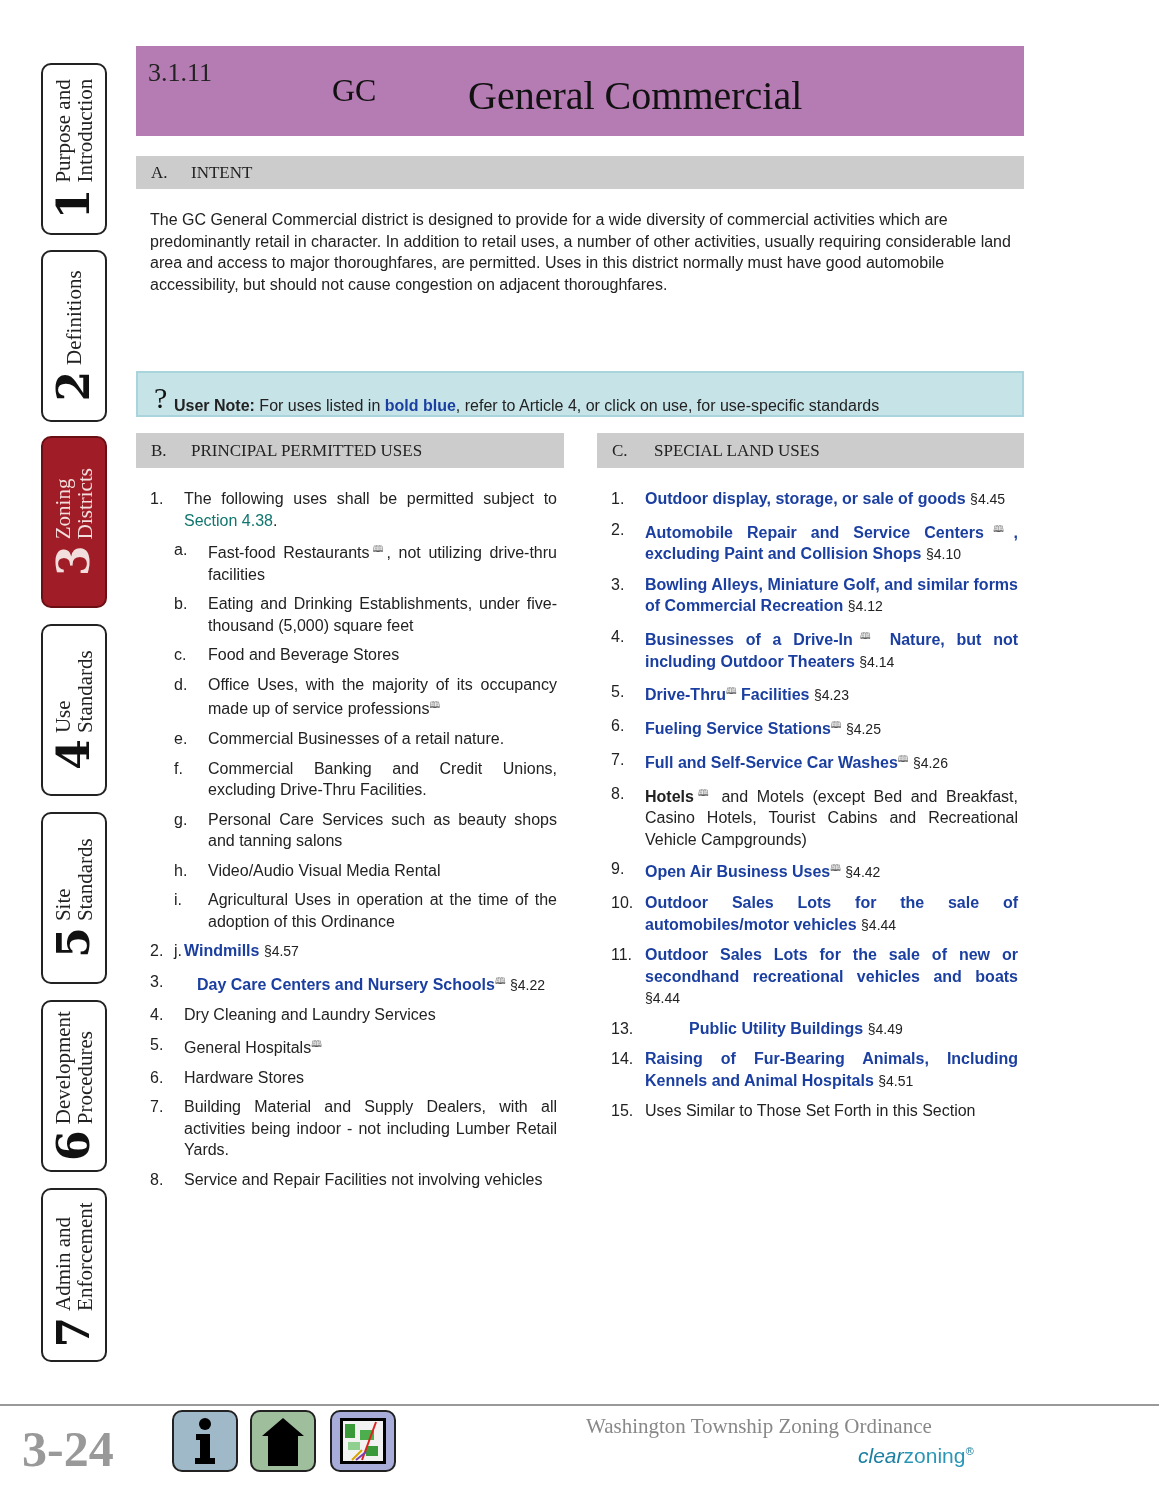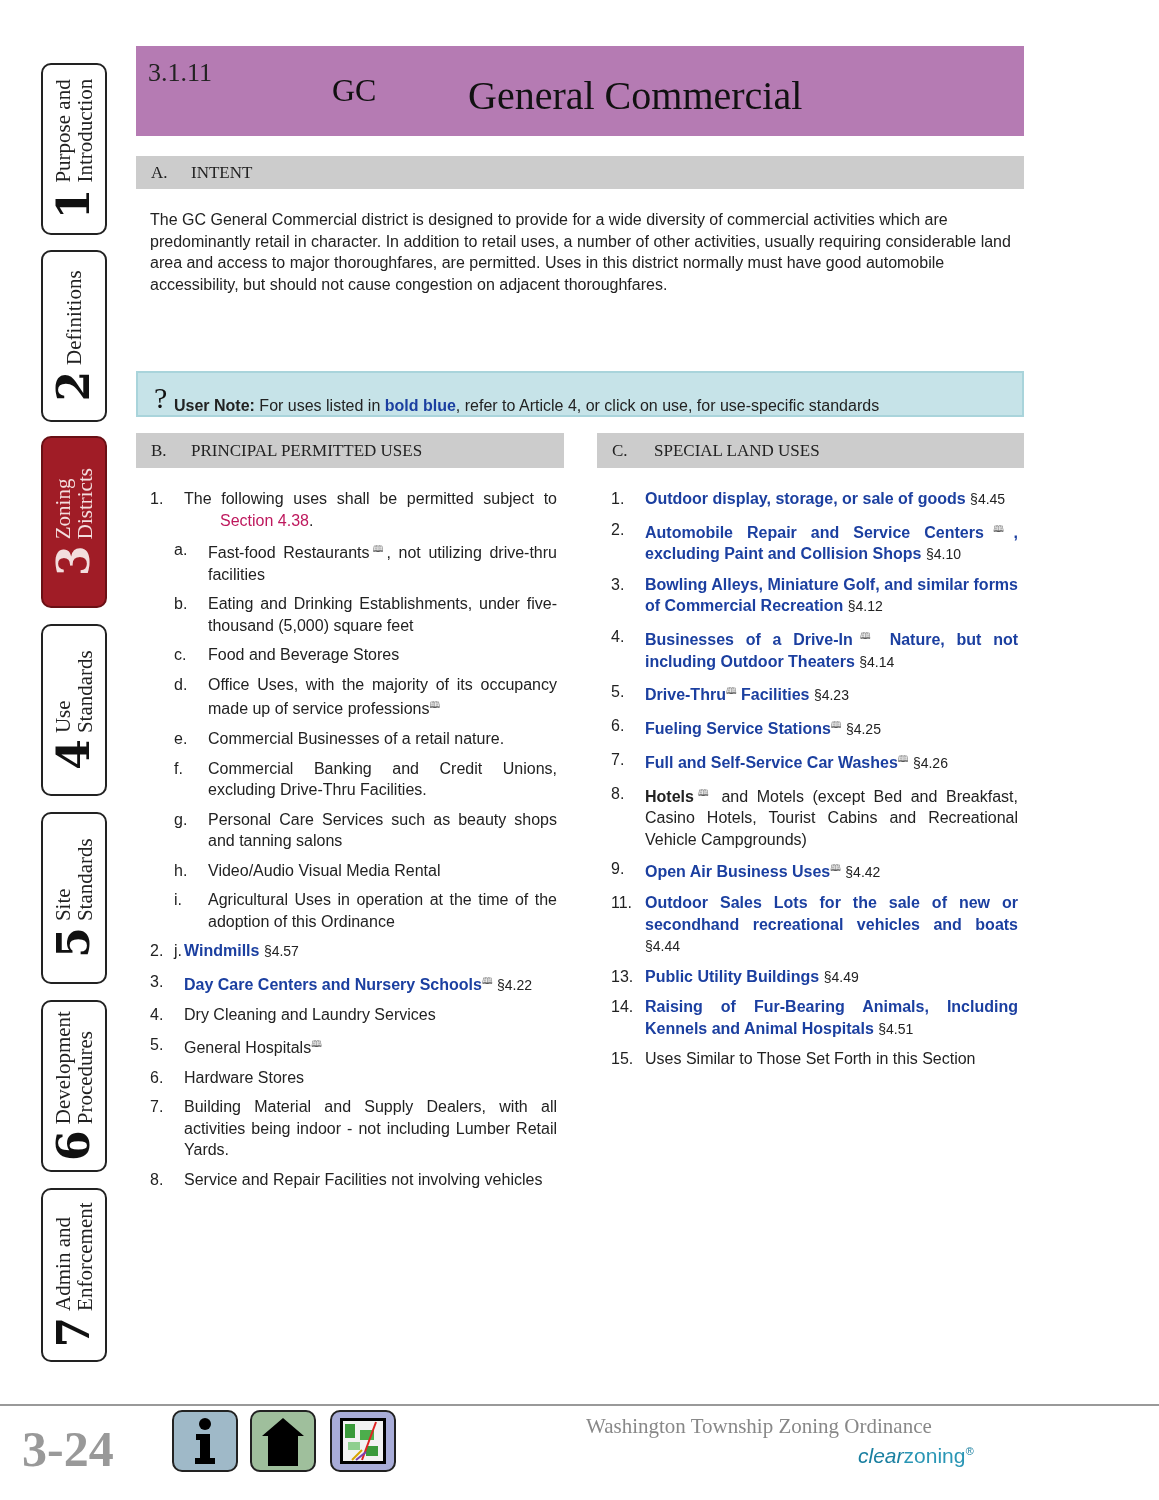--- a/index.html
+++ b/index.html
@@ -22,21 +22,21 @@
 
   .secbar { position:absolute; background:#cccccc; font-family:"Liberation Serif", serif; font-size:17px; color:#222; box-sizing:border-box; padding-left:15px; display:flex; align-items:center; }
   .secbar .letter { width:40px; }
 
   .intent-text { position:absolute; left:150px; top:209px; width:868px; font-size:16px; line-height:21.5px; color:#222; text-align:left; }
 
   .usernote { position:absolute; left:136px; top:371px; width:888px; height:46px; background:#c6e3e8; border:2px solid #a9d4db; box-sizing:border-box; }
   .usernote .q { position:absolute; left:16px; top:8px; font-family:"Liberation Serif", serif; font-size:30px; color:#111; }
   .usernote .txt { position:absolute; left:36px; top:24px; font-size:16px; color:#222; white-space:nowrap; }
   .usernote .bold { font-weight:bold; }
-  .blue { color:#be185d;margin-left:36px; }
+  .blue { color:#0f766e; }
   .blue-b { color:#1b3fa0; font-weight:bold; }
 
   .col { position:absolute; font-size:16px; line-height:21.5px; color:#222; }
   .item { position:relative; margin-bottom:8px; text-align:justify; }
   .item .n { position:absolute; left:0; top:0; }
   .item .t { display:block; }
   .ref { font-size:14px; color:#222; font-weight:normal; }
   .bk { font-size:9px; vertical-align:super; color:#555; }
 
   .footer-line { position:absolute; left:0; top:1404px; width:1159px; height:2px; background:#999; }
@@ -163,21 +163,21 @@
         <span class="n" style="left: 24px;">j.</span>
       </div>
     </div>
   <div id="principal-items">
       <div class="item" style="padding-left: 34px;">
         <span class="n">2.</span>
         <span class="t"><a class="blue-b" style="text-decoration:none;">Windmills</a> <span class="ref">§4.57</span></span>
       </div>
       <div class="item" style="padding-left: 34px;">
         <span class="n">3.</span>
-        <span class="t"><a class="blue-b" style="text-decoration:none;">Day Care Centers and Nursery Schools</a><span class="bk">🕮</span> <span class="ref">§4.22</span></span>
+        <span class="t"><a class="blue-b" style="text-decoration:none;margin-left:13px;">Day Care Centers and Nursery Schools</a><span class="bk">🕮</span> <span class="ref">§4.22</span></span>
       </div>
       <div class="item" style="padding-left: 34px;">
         <span class="n">4.</span>
         <span class="t"><span>Dry Cleaning and Laundry Services</span></span>
       </div>
       <div class="item" style="padding-left: 34px;">
         <span class="n">5.</span>
         <span class="t"><span>General Hospitals</span><span class="bk">🕮</span></span>
       </div>
       <div class="item" style="padding-left: 34px;">
@@ -232,26 +232,30 @@
       </div>
       <div class="item" style="padding-left: 34px;">
         <span class="n">8.</span>
         <span class="t"><span style="text-decoration:none;font-weight:bold;">Hotels</span><span class="bk">🕮</span><span> and Motels (except Bed and Breakfast, Casino Hotels, Tourist Cabins and Recreational Vehicle Campgrounds)</span></span>
       </div>
       <div class="item" style="padding-left: 34px;">
         <span class="n">9.</span>
         <span class="t"><a class="blue-b" style="text-decoration:none;">Open Air Business Uses</a><span class="bk">🕮</span> <span class="ref">§4.42</span></span>
       </div>
       <div class="item" style="padding-left: 34px;">
+        <span class="n">10.</span>
+        <span class="t"><a class="blue-b" style="text-decoration:none;">Outdoor Sales Lots for the sale of automobiles/motor vehicles</a> <span class="ref">§4.44</span></span>
+      </div>
+      <div class="item" style="padding-left: 34px;">
         <span class="n">11.</span>
         <span class="t"><a class="blue-b" style="text-decoration:none;">Outdoor Sales Lots for the sale of new or secondhand recreational vehicles and boats</a> <span class="ref">§4.44</span></span>
       </div>
       <div class="item" style="padding-left: 34px;">
         <span class="n">13.</span>
-        <span class="t"><a class="blue-b" style="text-decoration:none;">Public Utility Buildings</a> <span class="ref">§4.49</span></span>
+        <span class="t"><a class="blue-b" style="text-decoration:none;margin-left:44px;">Public Utility Buildings</a> <span class="ref">§4.49</span></span>
       </div>
       <div class="item" style="padding-left: 34px;">
         <span class="n">14.</span>
         <span class="t"><a class="blue-b" style="text-decoration:none;">Raising of Fur-Bearing Animals, Including Kennels and Animal Hospitals</a> <span class="ref">§4.51</span></span>
       </div>
       <div class="item" style="padding-left: 34px;">
         <span class="n">15.</span>
         <span class="t"><span style="text-decoration:none;">Uses Similar to Those Set Forth in this Section</span></span>
       </div>
     </div>

